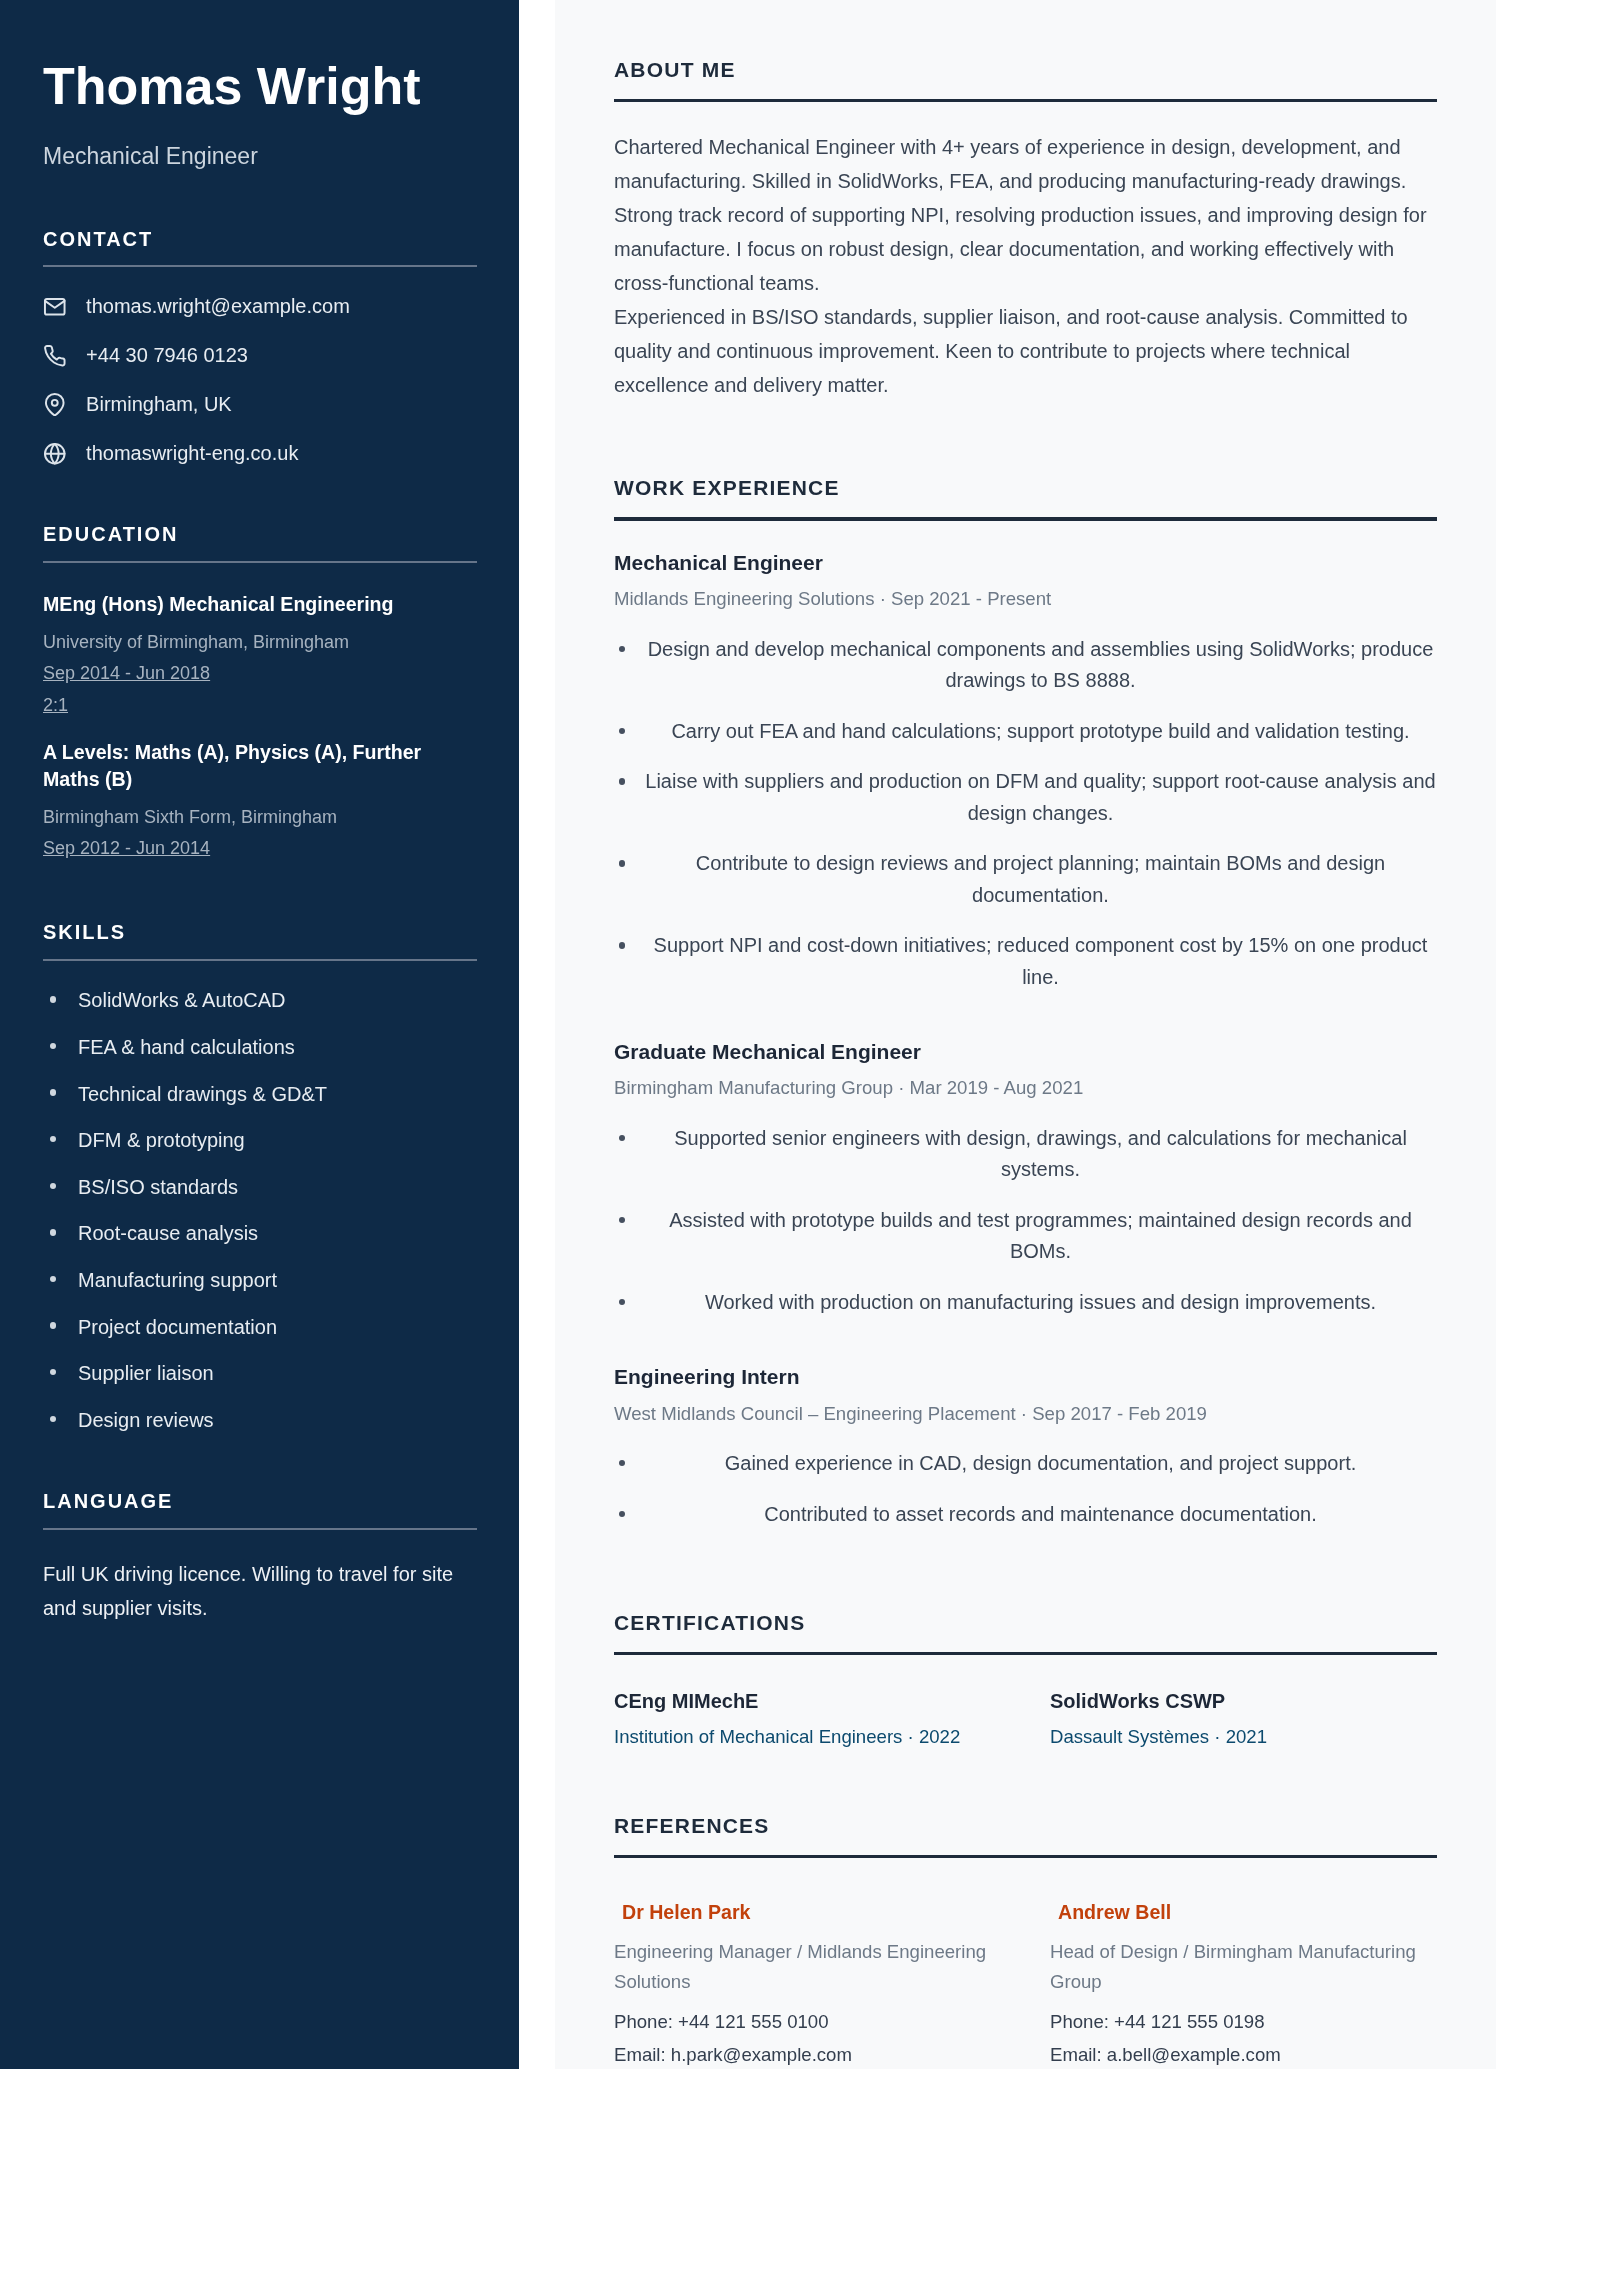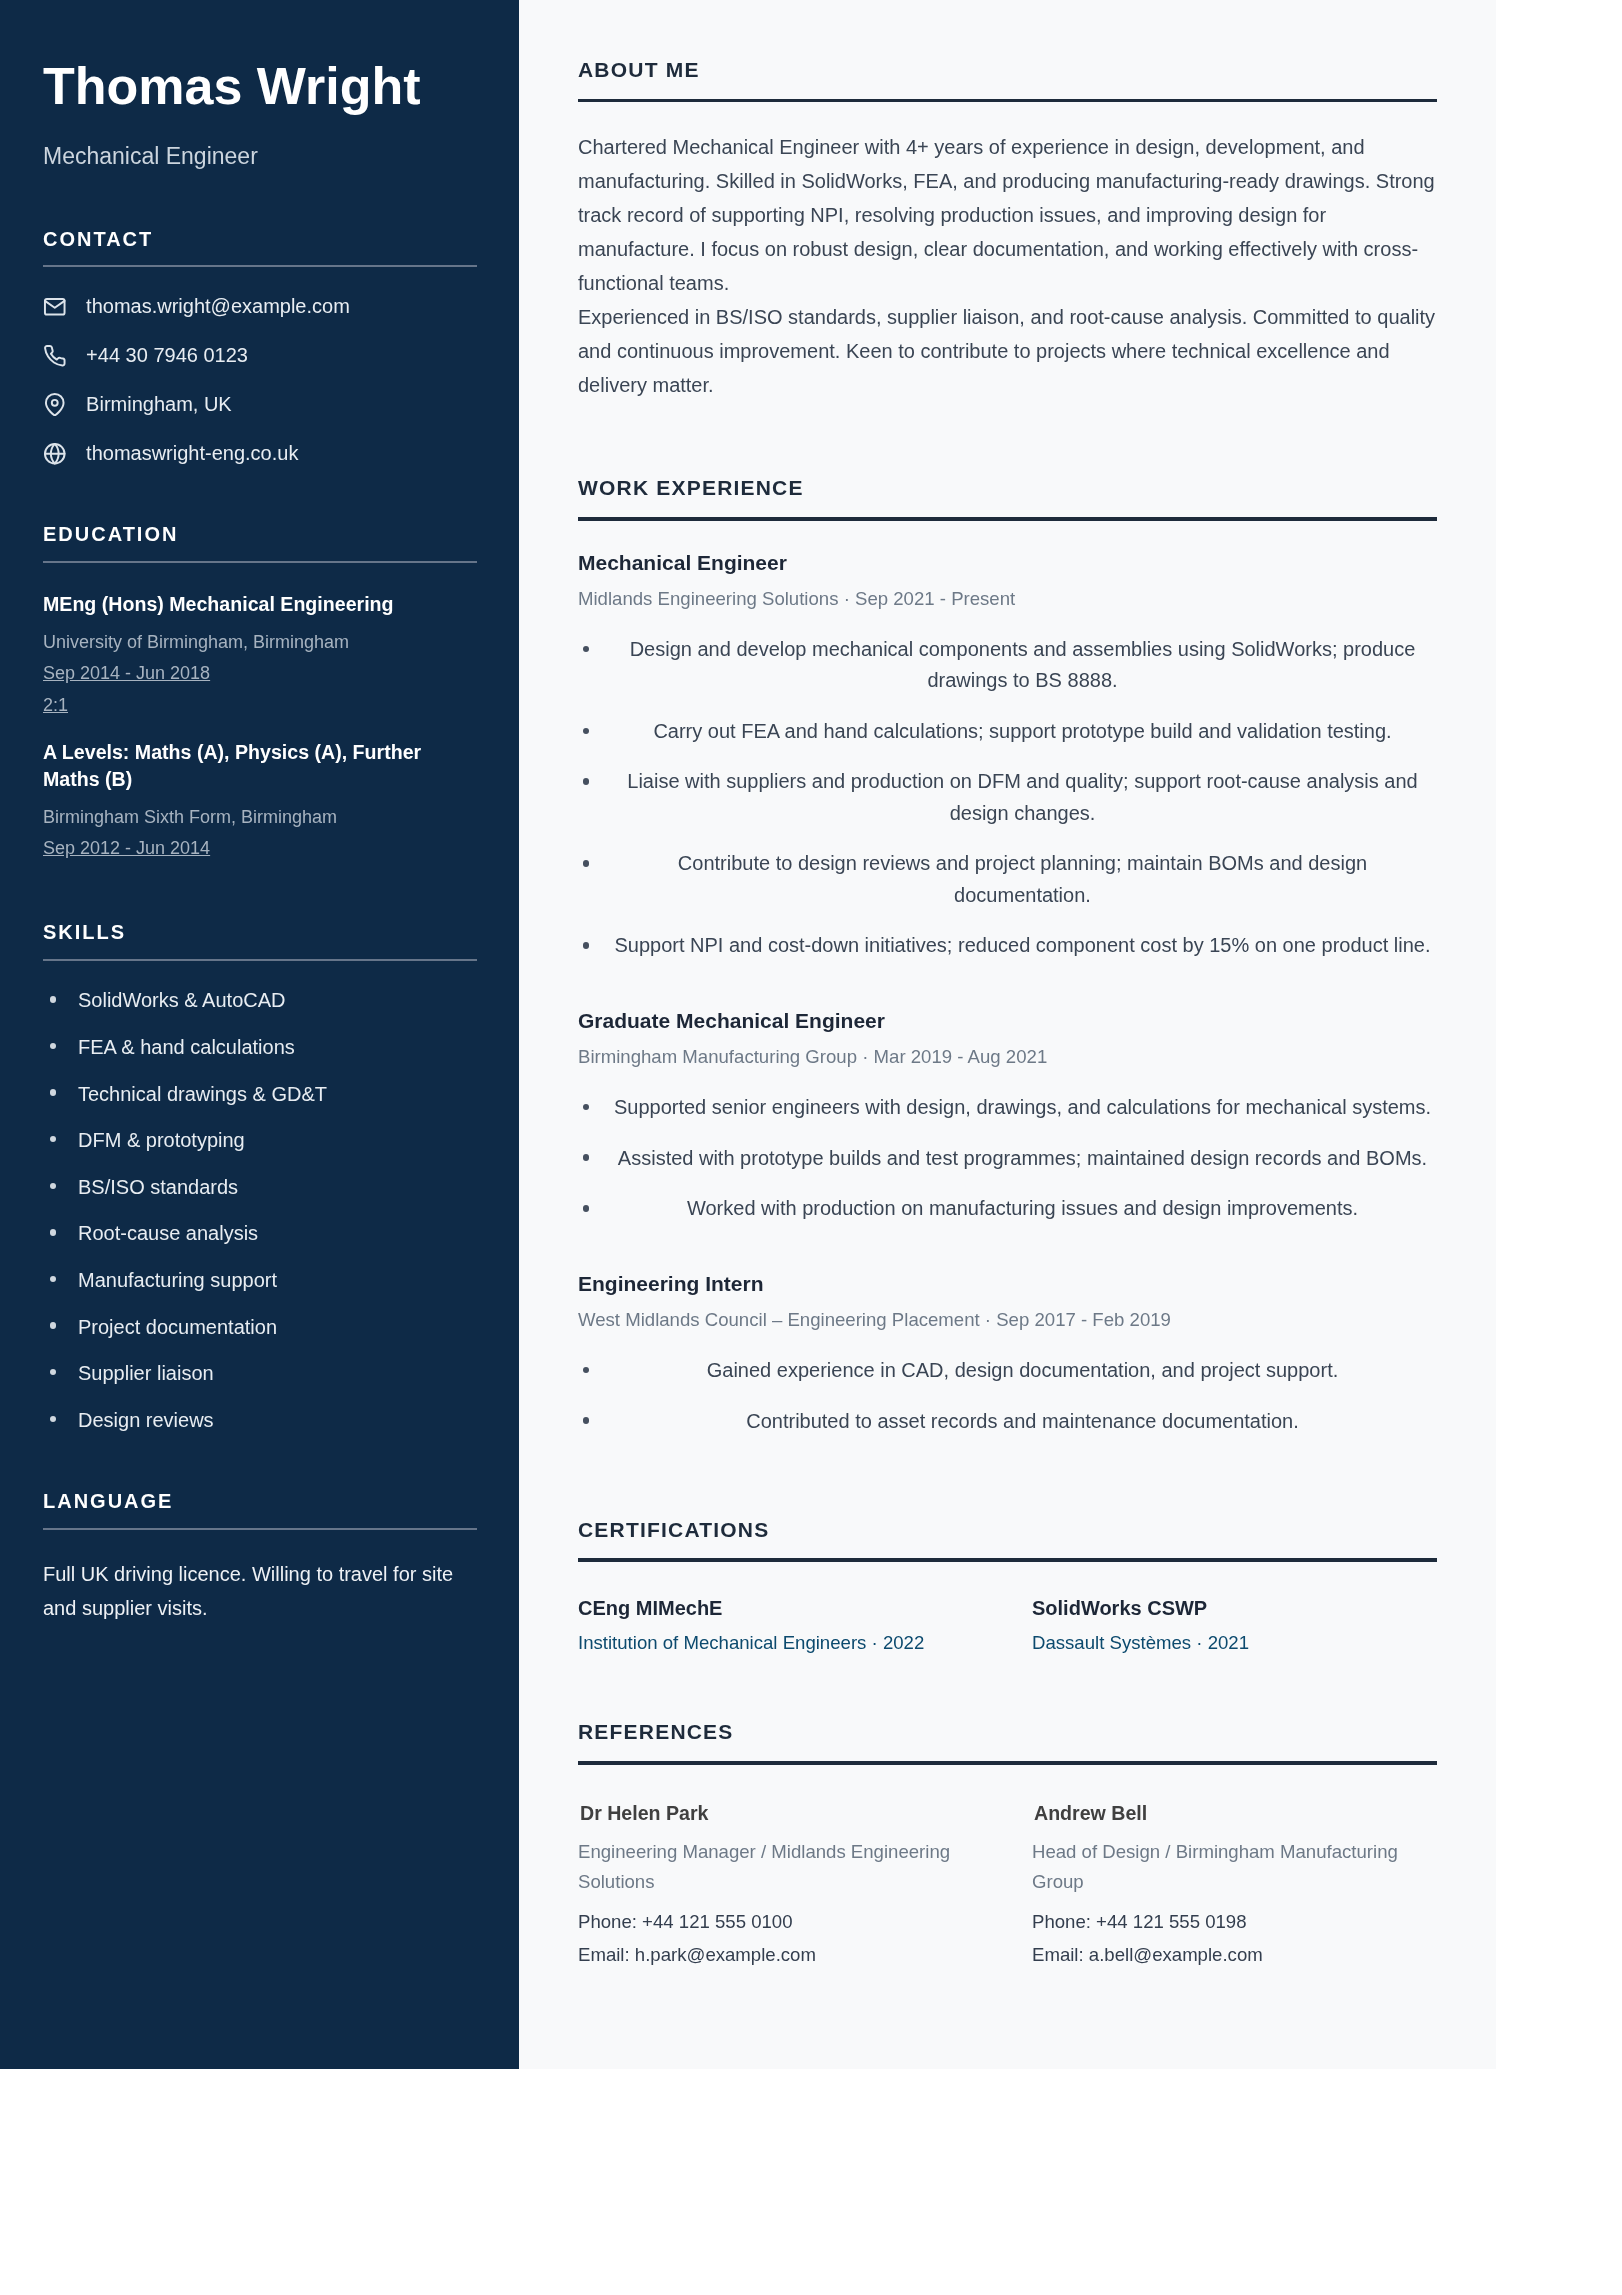--- a/index.html
+++ b/index.html
@@ -4,21 +4,21 @@
 <title>CV</title>
 <style>
   * { box-sizing: border-box; }
   html, body { margin: 0; padding: 0; }
   body {
     width: 1623px; height: 2295px;
     background: #ffffff;
     font-family: "Liberation Sans", "DejaVu Sans", sans-serif;
     -webkit-font-smoothing: antialiased;
   }
-  .cv { display: flex; width: 1496px; height: 2069px; overflow: hidden; }
+  .cv { display: flex; width: 1496px; height: 2069px; overflow: hidden; gap: 36px; }
 
   
   .sidebar {
     width: 519px; flex: 0 0 519px;
     background: #0e2a47;
     color: #ffffff;
     padding: 58px 42px 0 43px;
   }
   .name {
     margin: 0; font-size: 52px; font-weight: 700; line-height: 1.08;
@@ -86,21 +86,21 @@
   }
   .job-bullets li::before {
     content: ""; position: absolute; left: 4.9px; top: 11.8px;
     width: 6.4px; height: 6.4px; border-radius: 50%; background: #46505f;
   }
 
   .two-col { display: grid; grid-template-columns: 1fr 1fr; column-gap: 49px; margin-top: 35px; }
   .cert-name { margin: 0; font-size: 20px; font-weight: 700; color: #1d2737; }
   .cert-issuer { margin: 12.7px 0 0; font-size: 18.6px; color: #0c4a6e; }
 
-  .ref-name { margin: 2px; font-size: 19.6px; font-weight: 700; color: #404040; }
+  .ref-name { margin: 8px; font-size: 19.6px; font-weight: 700; color: #c2410c; }
   .ref-role { margin: 12.7px 0 0; font-size: 18.6px; color: #6d7987; line-height: 1.6; }
   .ref-phone { margin: 14.7px 0 0; font-size: 18.6px; color: #333e4e; }
   .ref-email { margin: 10.8px 0 0; font-size: 18.6px; color: #333e4e; }
 </style>
 </head>
 <body>
 
 <div class="cv">
 
   <aside class="sidebar">

